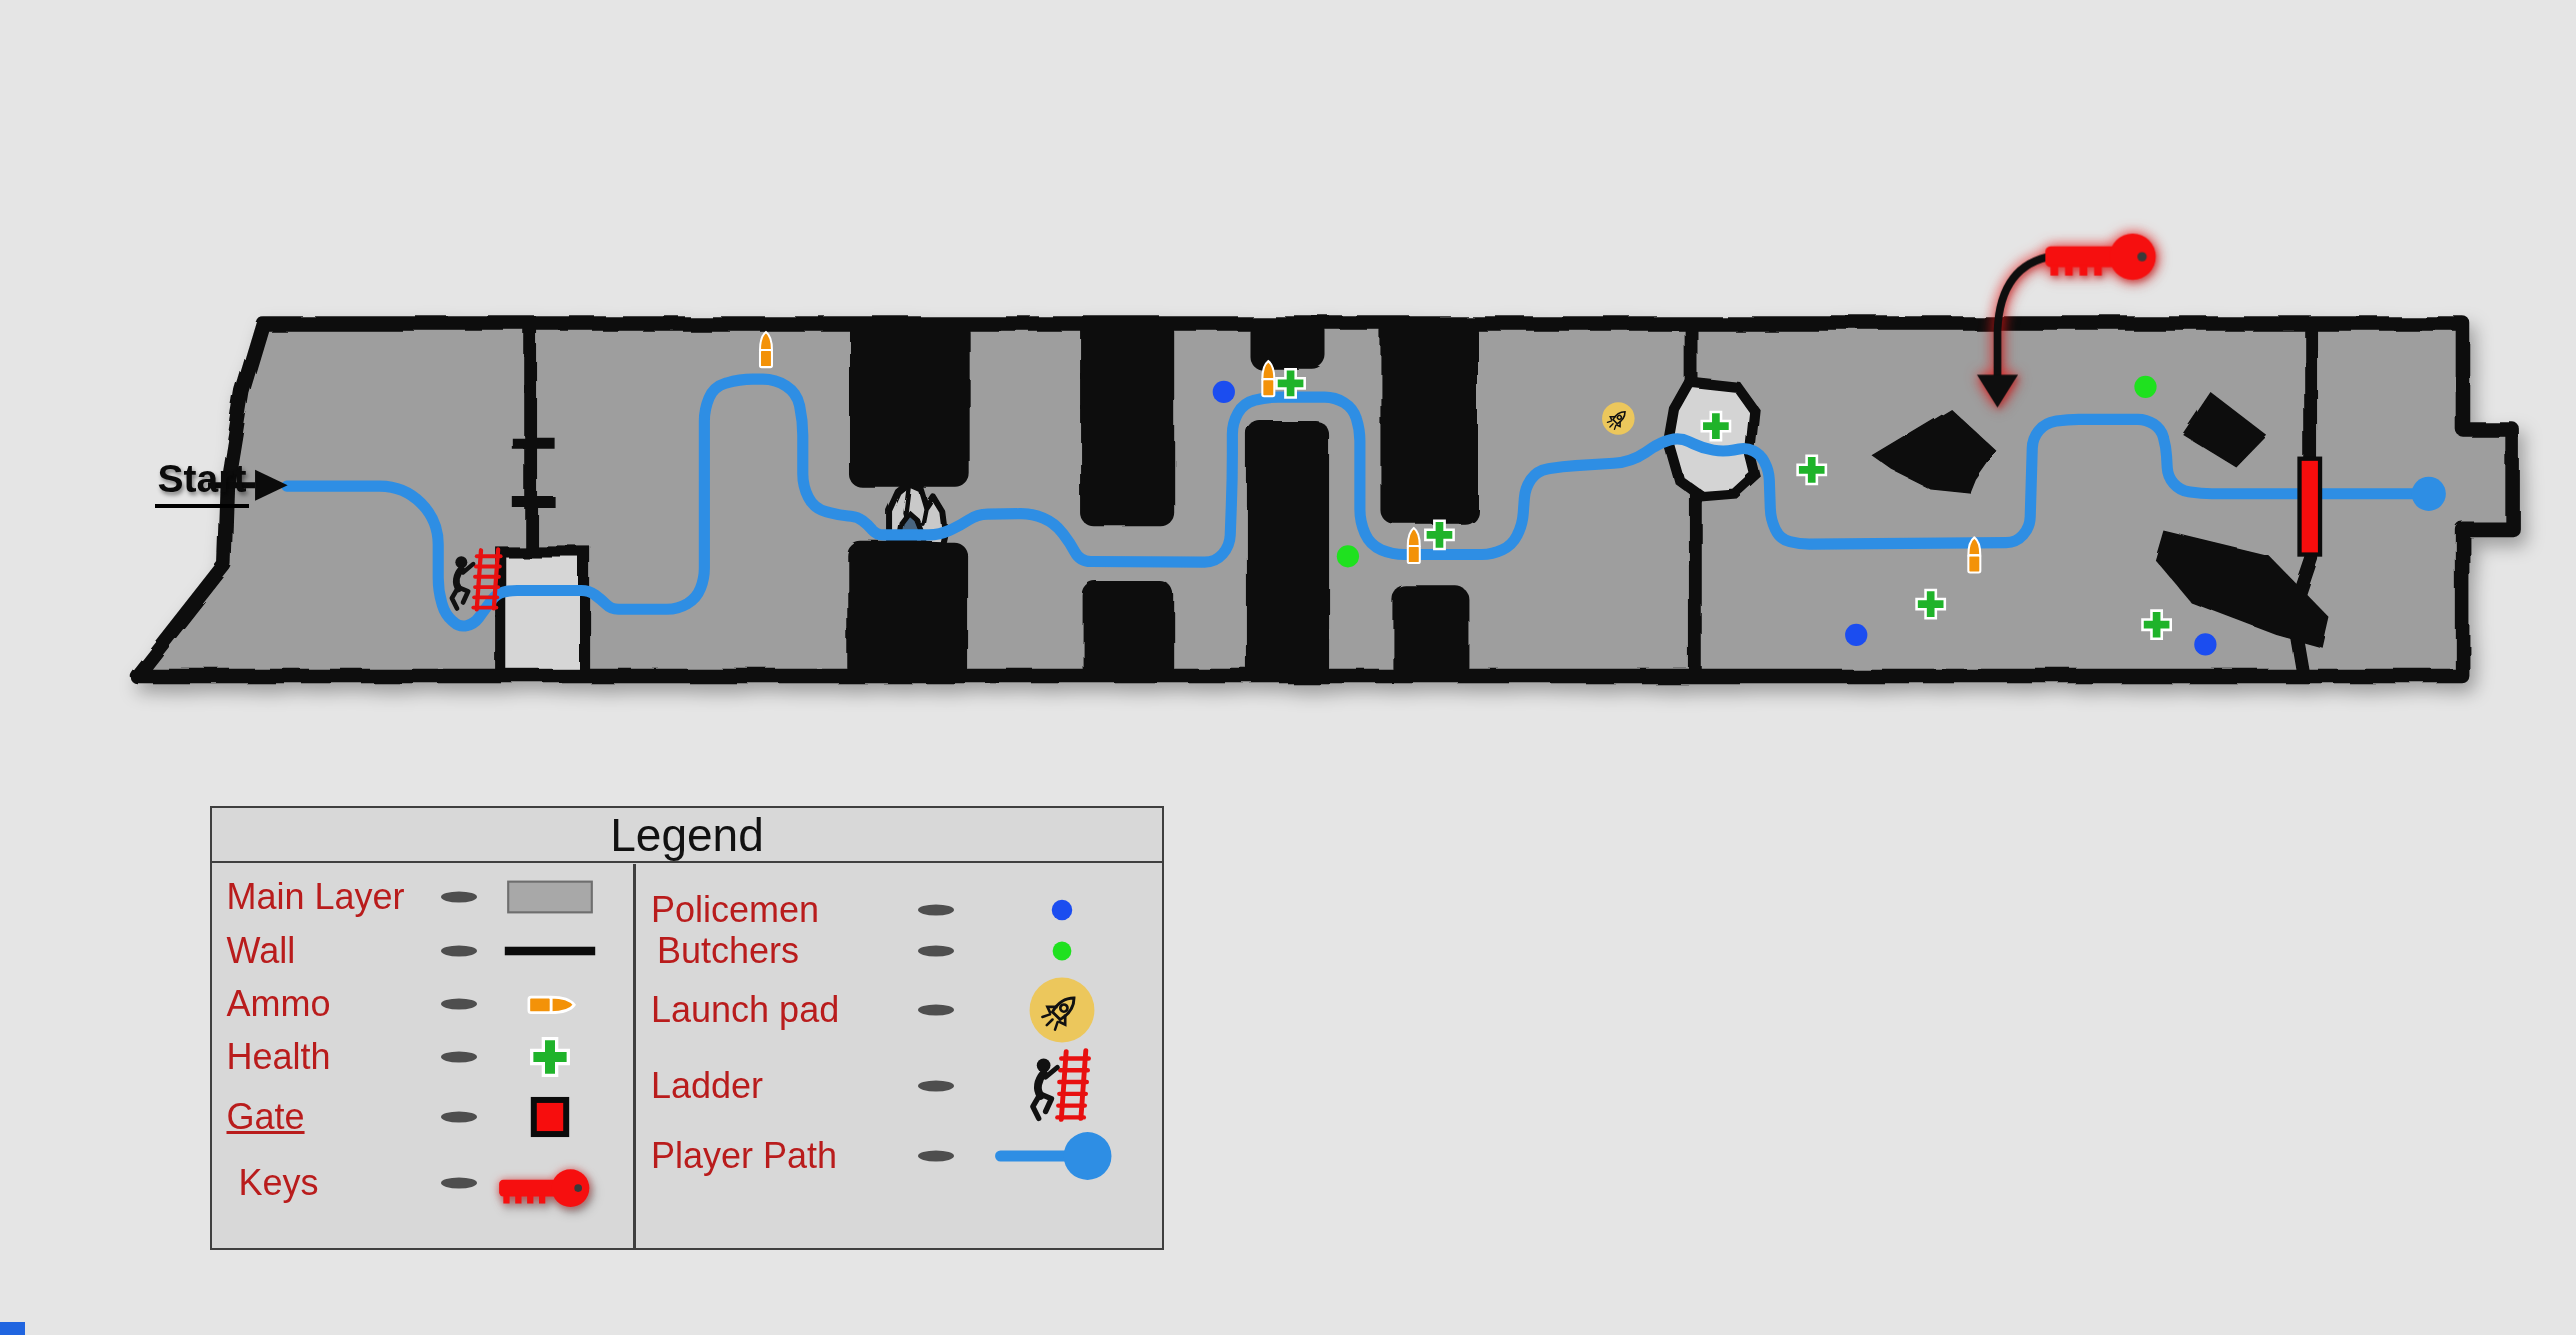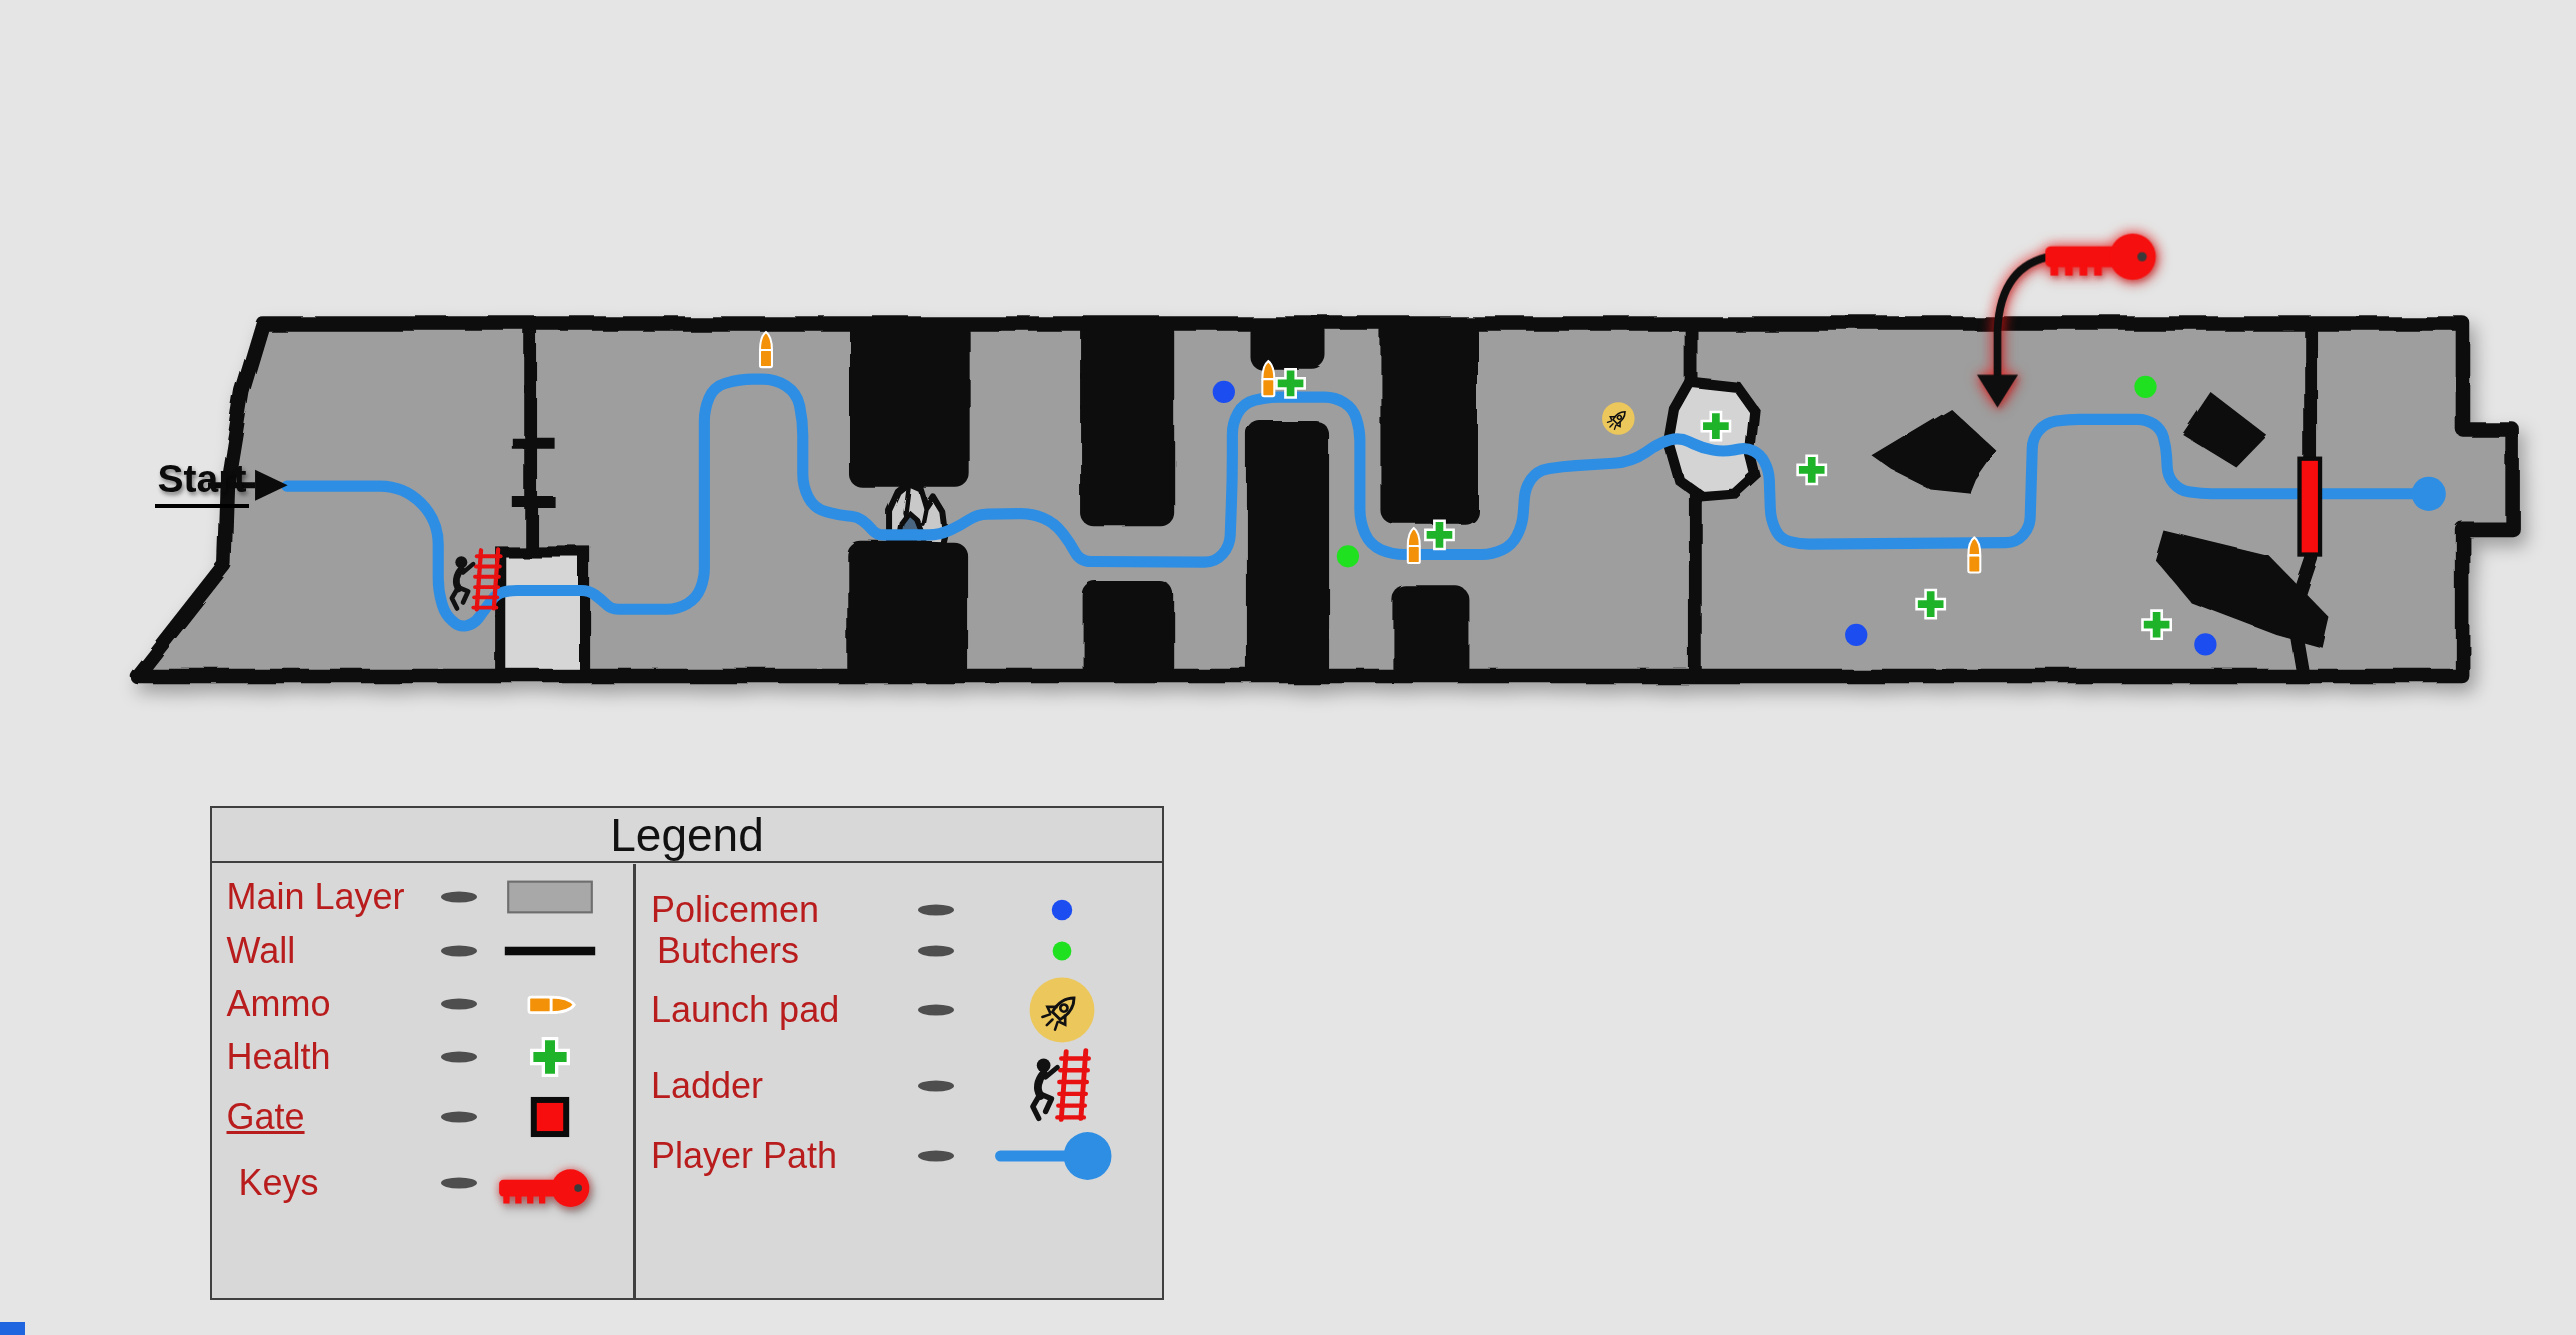--- a/index.html
+++ b/index.html
@@ -4,21 +4,21 @@
 <style>
   html,body{margin:0;padding:0;}
   .canvas{position:relative;width:2576px;height:1335px;background:#e5e5e5;
           font-family:"Liberation Sans",sans-serif;overflow:hidden;}
   svg.map{position:absolute;left:0;top:0;}
   .shadowed{filter:drop-shadow(7px 11px 10px rgba(0,0,0,0.30));}
   .glow-red{filter:drop-shadow(0 0 8px rgba(255,30,30,0.85)) drop-shadow(2px 3px 3px rgba(120,0,0,0.45));}
   .glow-soft{filter:drop-shadow(0 0 5px rgba(255,40,40,0.55)) drop-shadow(3px 5px 5px rgba(0,0,0,0.40));}
   #start-label{position:absolute;left:108px;top:457px;font-size:39px;font-weight:700;color:#0b0b0b;
           border-bottom:4.3px solid #000;padding:0 2.6px 3.4px 2.6px;text-shadow:1.7px 2.6px 4.3px rgba(0,0,0,0.45);margin-left:47px;}
-  .legend{position:absolute;left:210px;top:806px;width:954px;height:494px;background:#d8d8d8;
+  .legend{position:absolute;left:210px;top:806px;width:954px;height:444px;background:#d8d8d8;
           border:2.6px solid #3f3f3f;box-sizing:border-box;}
   .legend-title{position:absolute;left:0;right:0;top:0;height:53px;line-height:55px;text-align:center;
           font-size:46px;color:#111;border-bottom:2.6px solid #3f3f3f;}
   .legend-divider{position:absolute;left:421px;top:56px;bottom:0;width:2.6px;background:#3f3f3f;}
   .lrow{position:absolute;left:0;right:0;height:53px;}
   .lrow .lbl{position:absolute;top:50%;transform:translateY(-50%);font-size:36px;color:#b91c1c;white-space:nowrap;}
   .lrow .dash{position:absolute;top:50%;width:36px;height:11px;border-radius:50%;background:#4e4e4e;
           transform:translate(-50%,-50%);}
   .lrow svg.sym{position:absolute;top:50%;transform:translate(-50%,-50%);overflow:visible;}
   #corner-badge{position:absolute;left:0;top:1322px;width:25px;height:13px;}

